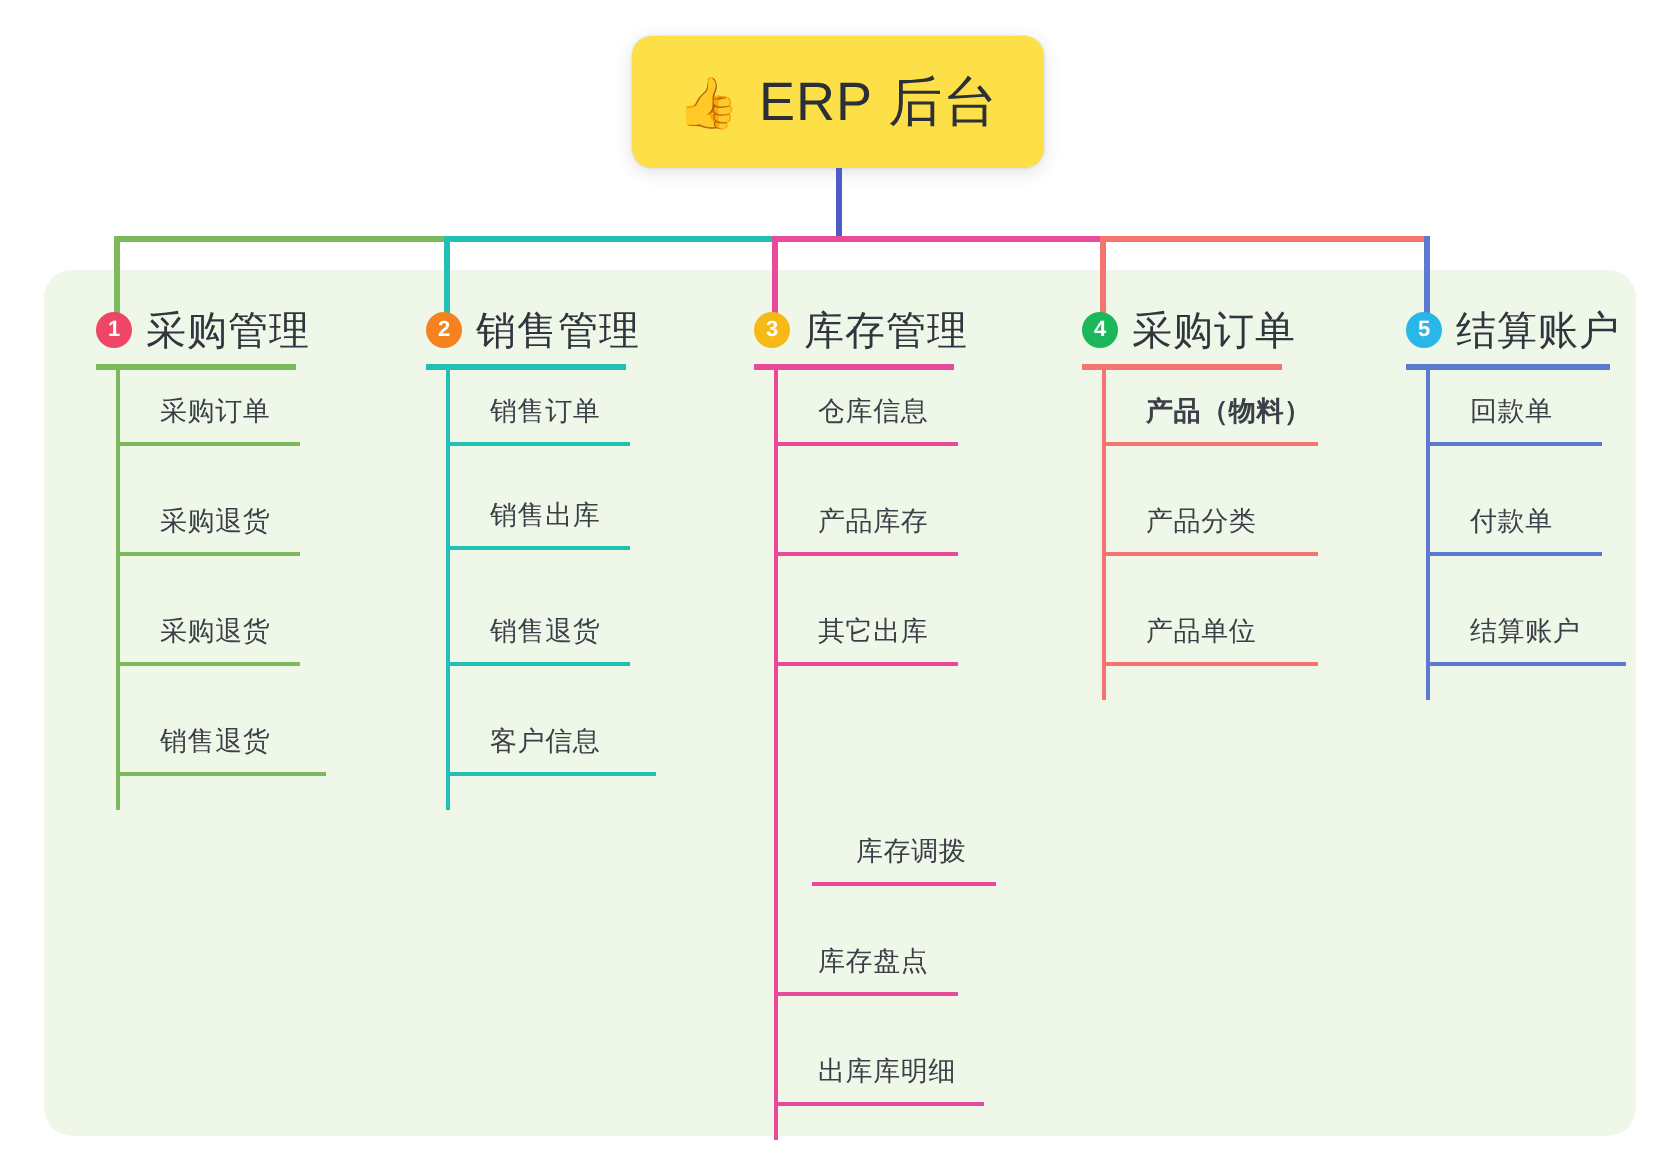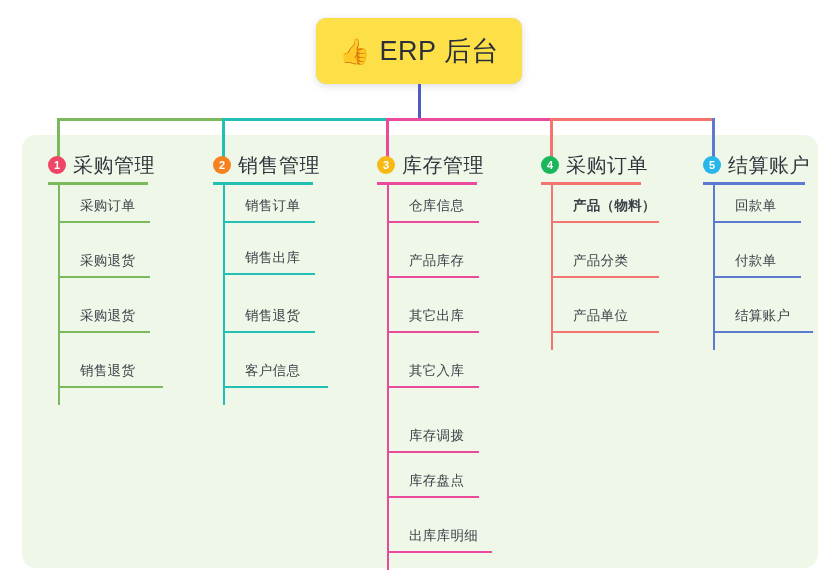--- a/index.html
+++ b/index.html
@@ -164,25 +164,21 @@
           <div class="item-rule" style="width: 92px; background: rgb(233, 74, 155);"></div>
         </div>
         <div class="item" style="top: 95px; width: 130px;">
           <div class="item-label">产品库存</div>
           <div class="item-rule" style="width: 92px; background: rgb(233, 74, 155);"></div>
         </div>
         <div class="item" style="top: 150px; width: 130px;">
           <div class="item-label">其它出库</div>
           <div class="item-rule" style="width: 92px; background: rgb(233, 74, 155);"></div>
         </div>
-        <div class="item" style="top: 205px; width: 130px;">
-          <div class="item-label">其它入库</div>
-          <div class="item-rule" style="width: 92px; background: rgb(233, 74, 155);"></div>
-        </div>
-        <div class="item" style="top: 270px; width: 130px;">
+        <div class="item" style="top: 260px; width: 130px; margin-left: 19px;">
           <div class="item-label">库存调拨</div>
           <div class="item-rule" style="width: 92px; background: rgb(233, 74, 155);"></div>
         </div>
         <div class="item" style="top: 315px; width: 130px; text-align: right;">
           <div class="item-label">库存盘点</div>
           <div class="item-rule" style="width: 92px; background: rgb(233, 74, 155);"></div>
         </div>
         <div class="item" style="top: 370px; width: 130px;">
           <div class="item-label">出库库明细</div>
           <div class="item-rule" style="width: 105px; background: rgb(233, 74, 155);"></div>

